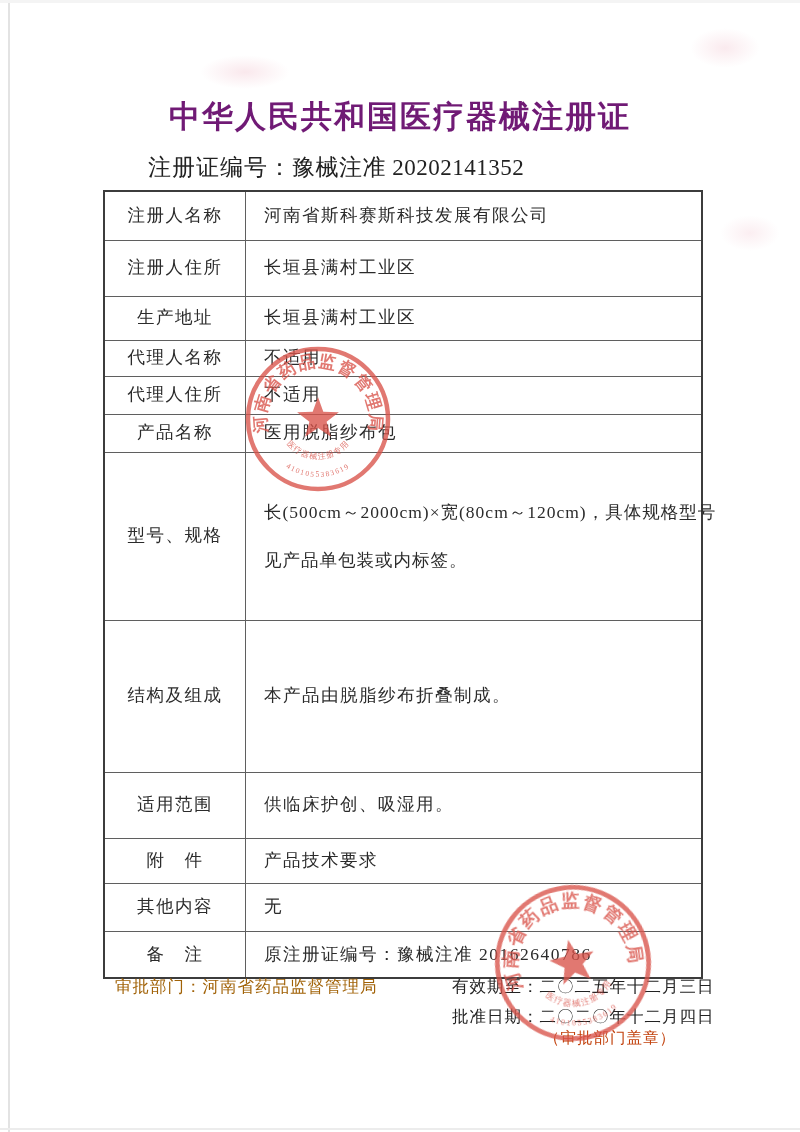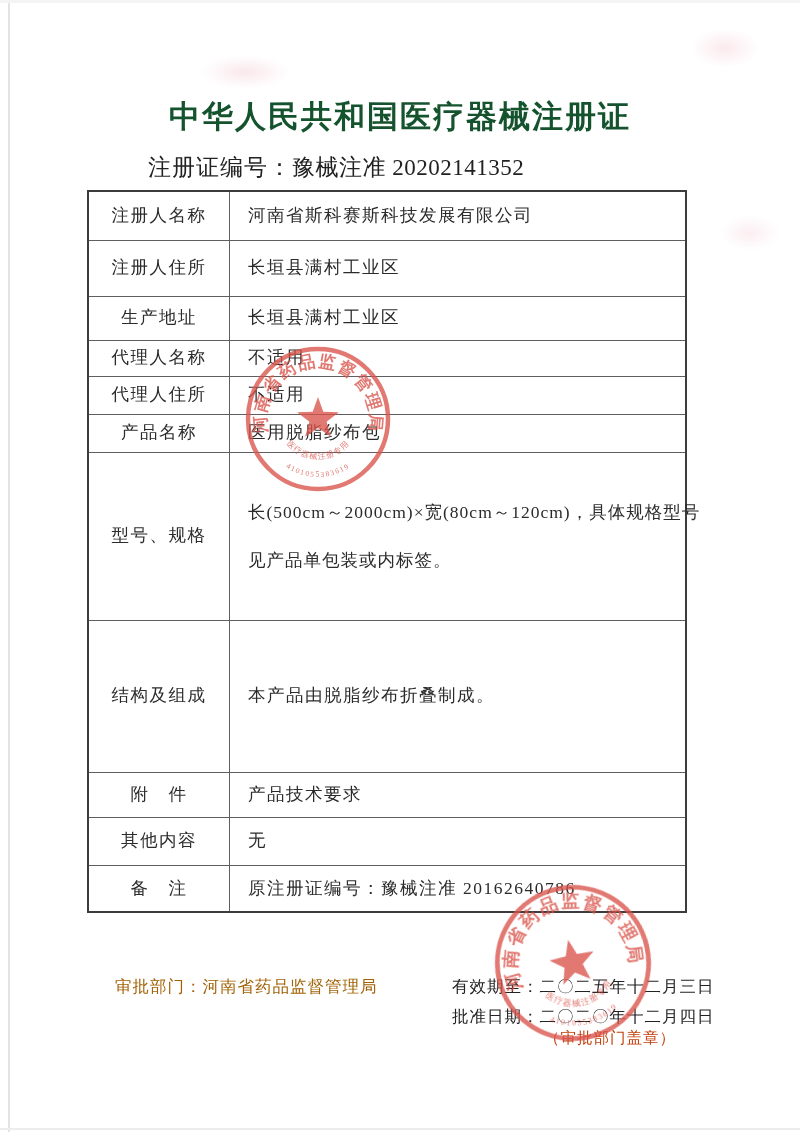--- a/index.html
+++ b/index.html
@@ -12,29 +12,29 @@
   .scan-edge-bottom{position:absolute;left:0;bottom:2px;width:800px;height:2px;background:#ececec;}
   .scan-edge-top{position:absolute;left:0;top:0;width:800px;height:3px;background:#f4f4f4;}
 
   .smudge{position:absolute;border-radius:50%;pointer-events:none;}
   .smudge.s1{left:200px;top:55px;width:90px;height:34px;background:radial-gradient(ellipse,rgba(230,150,170,.22),rgba(230,150,170,0) 70%);}
   .smudge.s2{left:690px;top:28px;width:70px;height:40px;background:radial-gradient(ellipse,rgba(230,150,170,.20),rgba(230,150,170,0) 70%);}
   .smudge.s3{left:720px;top:215px;width:60px;height:36px;background:radial-gradient(ellipse,rgba(230,150,170,.16),rgba(230,150,170,0) 70%);}
 
   .title{
     position:absolute;left:0;top:96px;width:800px;text-align:center;
-    font-size:31px;font-weight:bold;letter-spacing:2px;color:#14532d;
+    font-size:31px;font-weight:bold;letter-spacing:2px;color:#701a75;
   }
   .regline{
     position:absolute;left:148px;top:152px;font-size:23px;letter-spacing:1px;color:#222;
   }
   .regline .num{letter-spacing:.5px;}
 
   table.cert{
-    position:absolute;left:87px;top:190px;width:600px;
+    position:absolute;left:103px;top:190px;width:600px;
     border-collapse:collapse;table-layout:fixed;
     font-size:17.5px;color:#2b2b2b;
   }
   table.cert td{
     border:1px solid #5f5f5f;vertical-align:middle;
     letter-spacing:1.5px;line-height:1.55;
   }
   table.cert{border:2px solid #3c3c3c;}
   td.lbl{width:132px;text-align:center;padding:0 4px;}
   td.val{padding:2px 10px 2px 18px;}
@@ -101,20 +101,24 @@
     <td class="lbl">型号、规格</td>
     <td class="val">
       <div class="spec-line">长(500cm～2000cm)×宽(80cm～120cm)，具体规格型号</div>
       <div class="spec-line">见产品单包装或内标签。</div>
     </td>
   </tr>
   <tr style="height:152px;padding-left:40px;">
     <td class="lbl">结构及组成</td>
     <td class="val">本产品由脱脂纱布折叠制成。</td>
   </tr>
+  <tr style="height:66px;">
+    <td class="lbl">适用范围</td>
+    <td class="val">供临床护创、吸湿用。</td>
+  </tr>
   <tr style="height:45px;margin-left:36px;">
     <td class="lbl">附　件</td>
     <td class="val">产品技术要求</td>
   </tr>
   <tr style="height:48px;">
     <td class="lbl">其他内容</td>
     <td class="val">无</td>
   </tr>
   <tr style="height:47px;">
     <td class="lbl">备　注</td>

